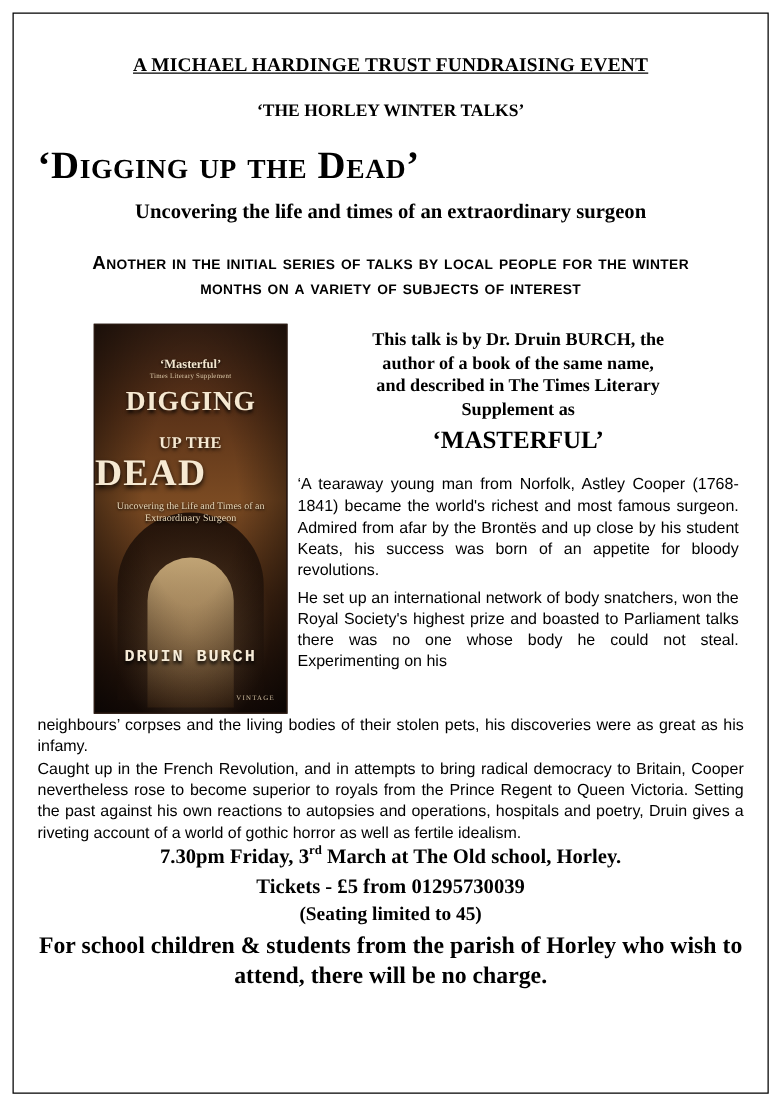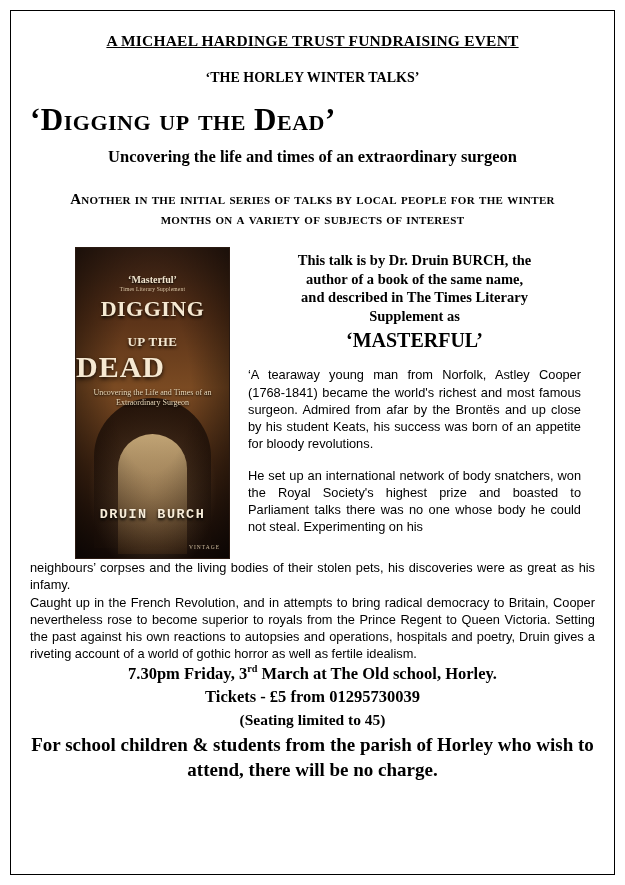--- a/index.html
+++ b/index.html
@@ -12,21 +12,21 @@
     height: 885px;
     font-family: "Liberation Serif", serif;
     color: #000000;
     overflow: hidden;
   }
   .page {
     position: relative;
     width: 625px;
     height: 637px;
     box-sizing: border-box;
-    padding: 24px 30px 18px 30px;
+    padding: 36px 30px 18px 30px;
   }
   .border-frame {
     position: absolute;
     left: 10px;
     top: 10px;
     width: 605px;
     height: 865px;
     border: 1px solid #000000;
     box-sizing: border-box;
     pointer-events: none;
@@ -64,21 +64,21 @@
     font-variant: small-caps;
   }
   .subtitle {
     text-align: center;
     font-weight: bold;
     font-size: 16.5px;
     margin: 10px 0 0 0;
   }
   .blurb-caps {
     text-align: center;
-    font-family: Liberation Serif, serif;
+    font-family: Liberation Sans, sans-serif;
     font-weight: bold;
     font-size: 15px;
     font-variant: small-caps;
     letter-spacing: 0.3px;
     line-height: 1.35;
     margin: 22px 26px 0 26px;
   }
 
   
   .mid {
@@ -242,21 +242,21 @@
     margin-top: 4px;
   }
   .body-right {
     margin-top: 14px;
     font-family: "Liberation Sans", sans-serif;
     font-size: 12.8px;
     line-height: 1.35;
     text-align: justify;
   }
   .body-right p {
-    margin: 14px;
+    margin: 4px;
   }
 
   
   .body-full {
     font-family: "Liberation Sans", sans-serif;
     font-size: 12.8px;
     line-height: 1.35;
     text-align: justify;
     margin-top: 0;
   }

